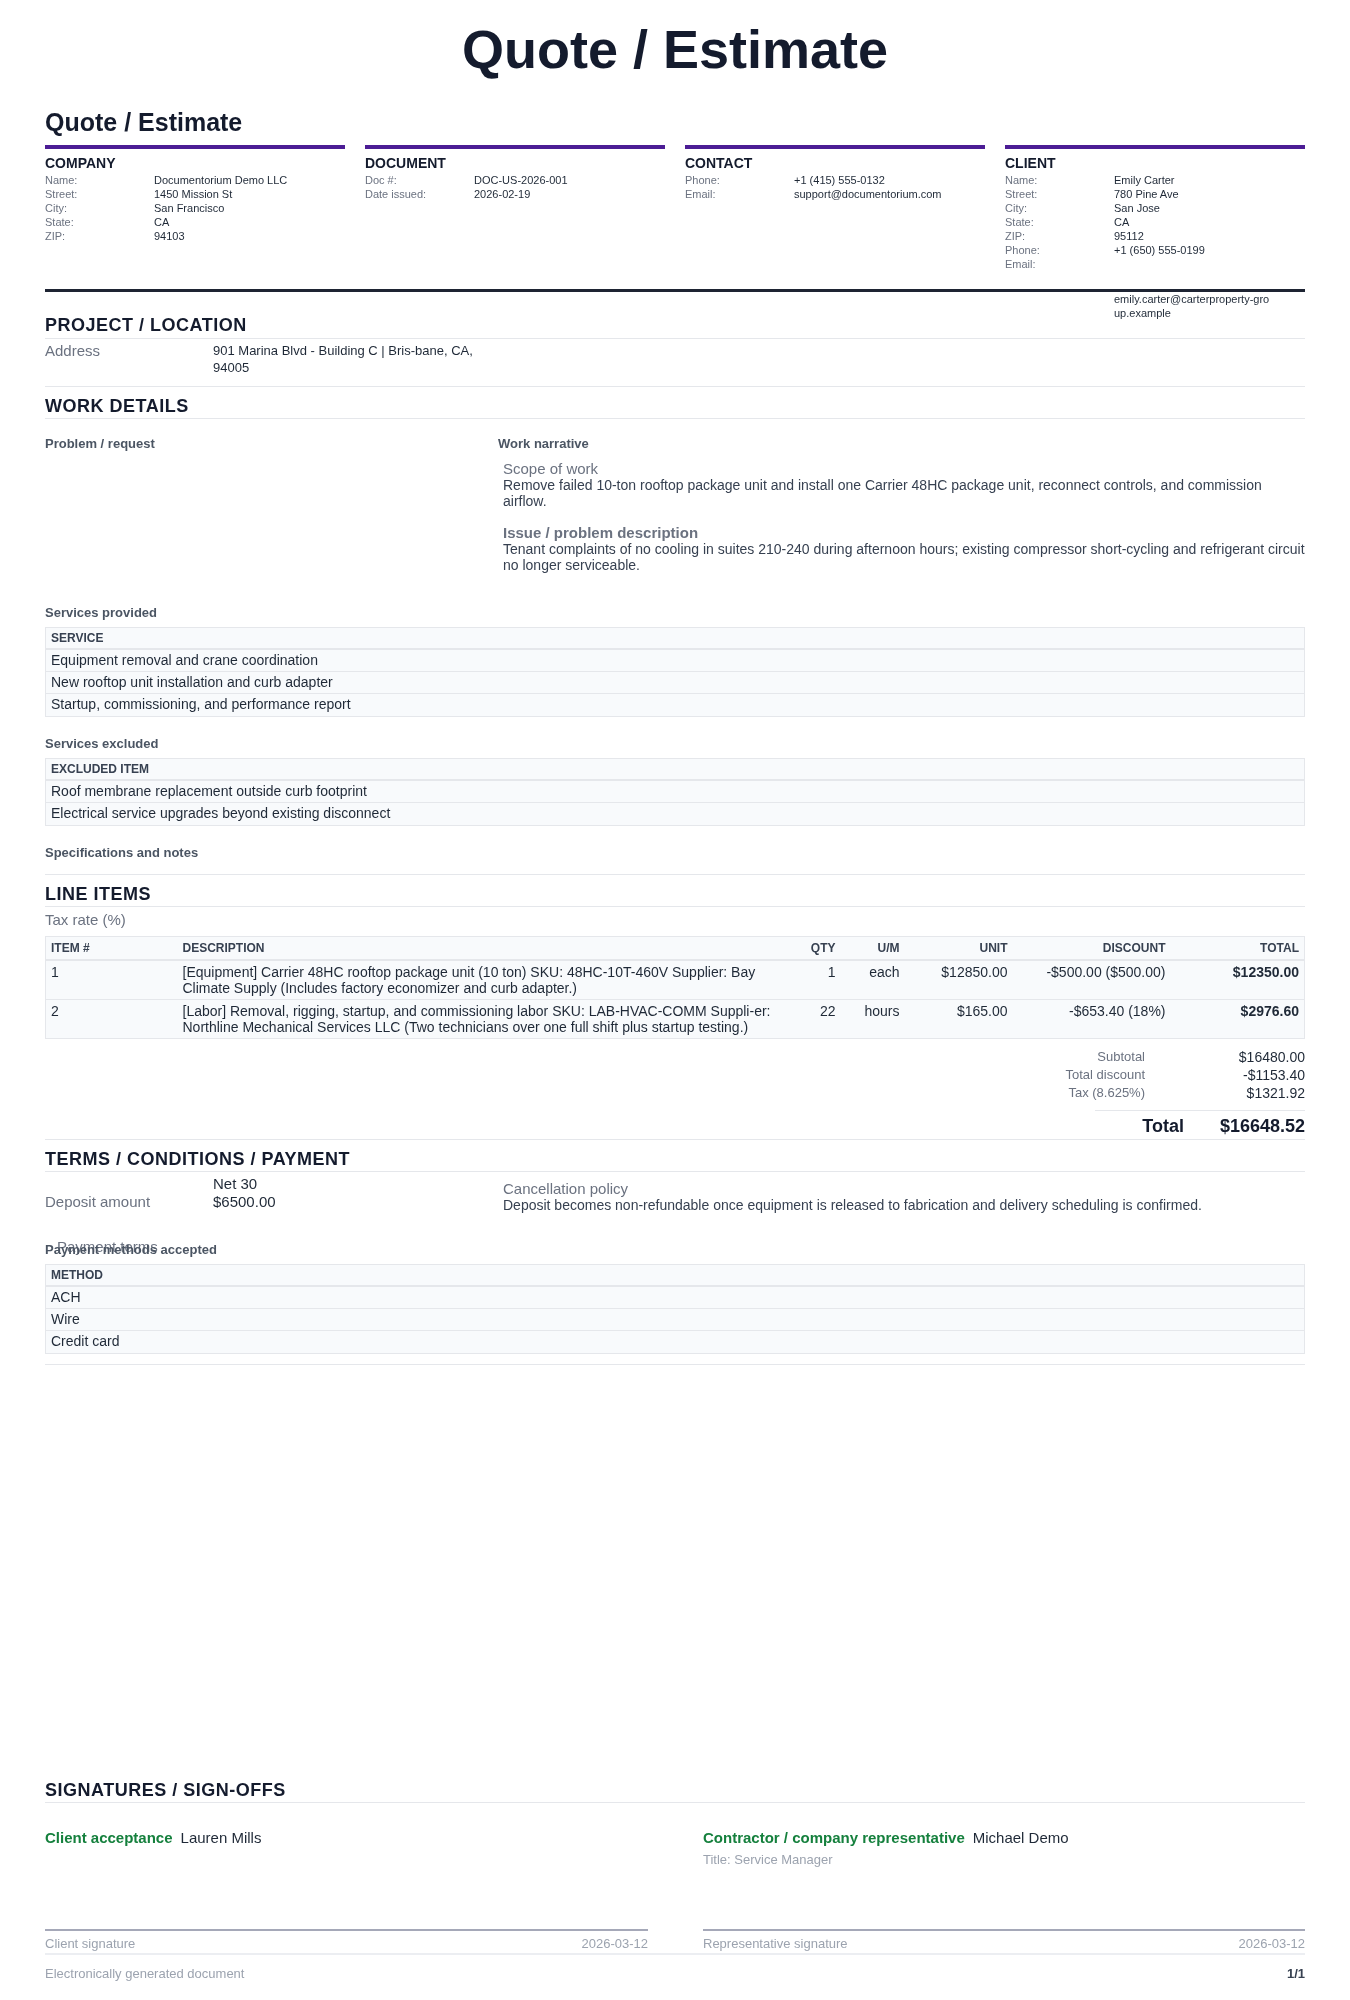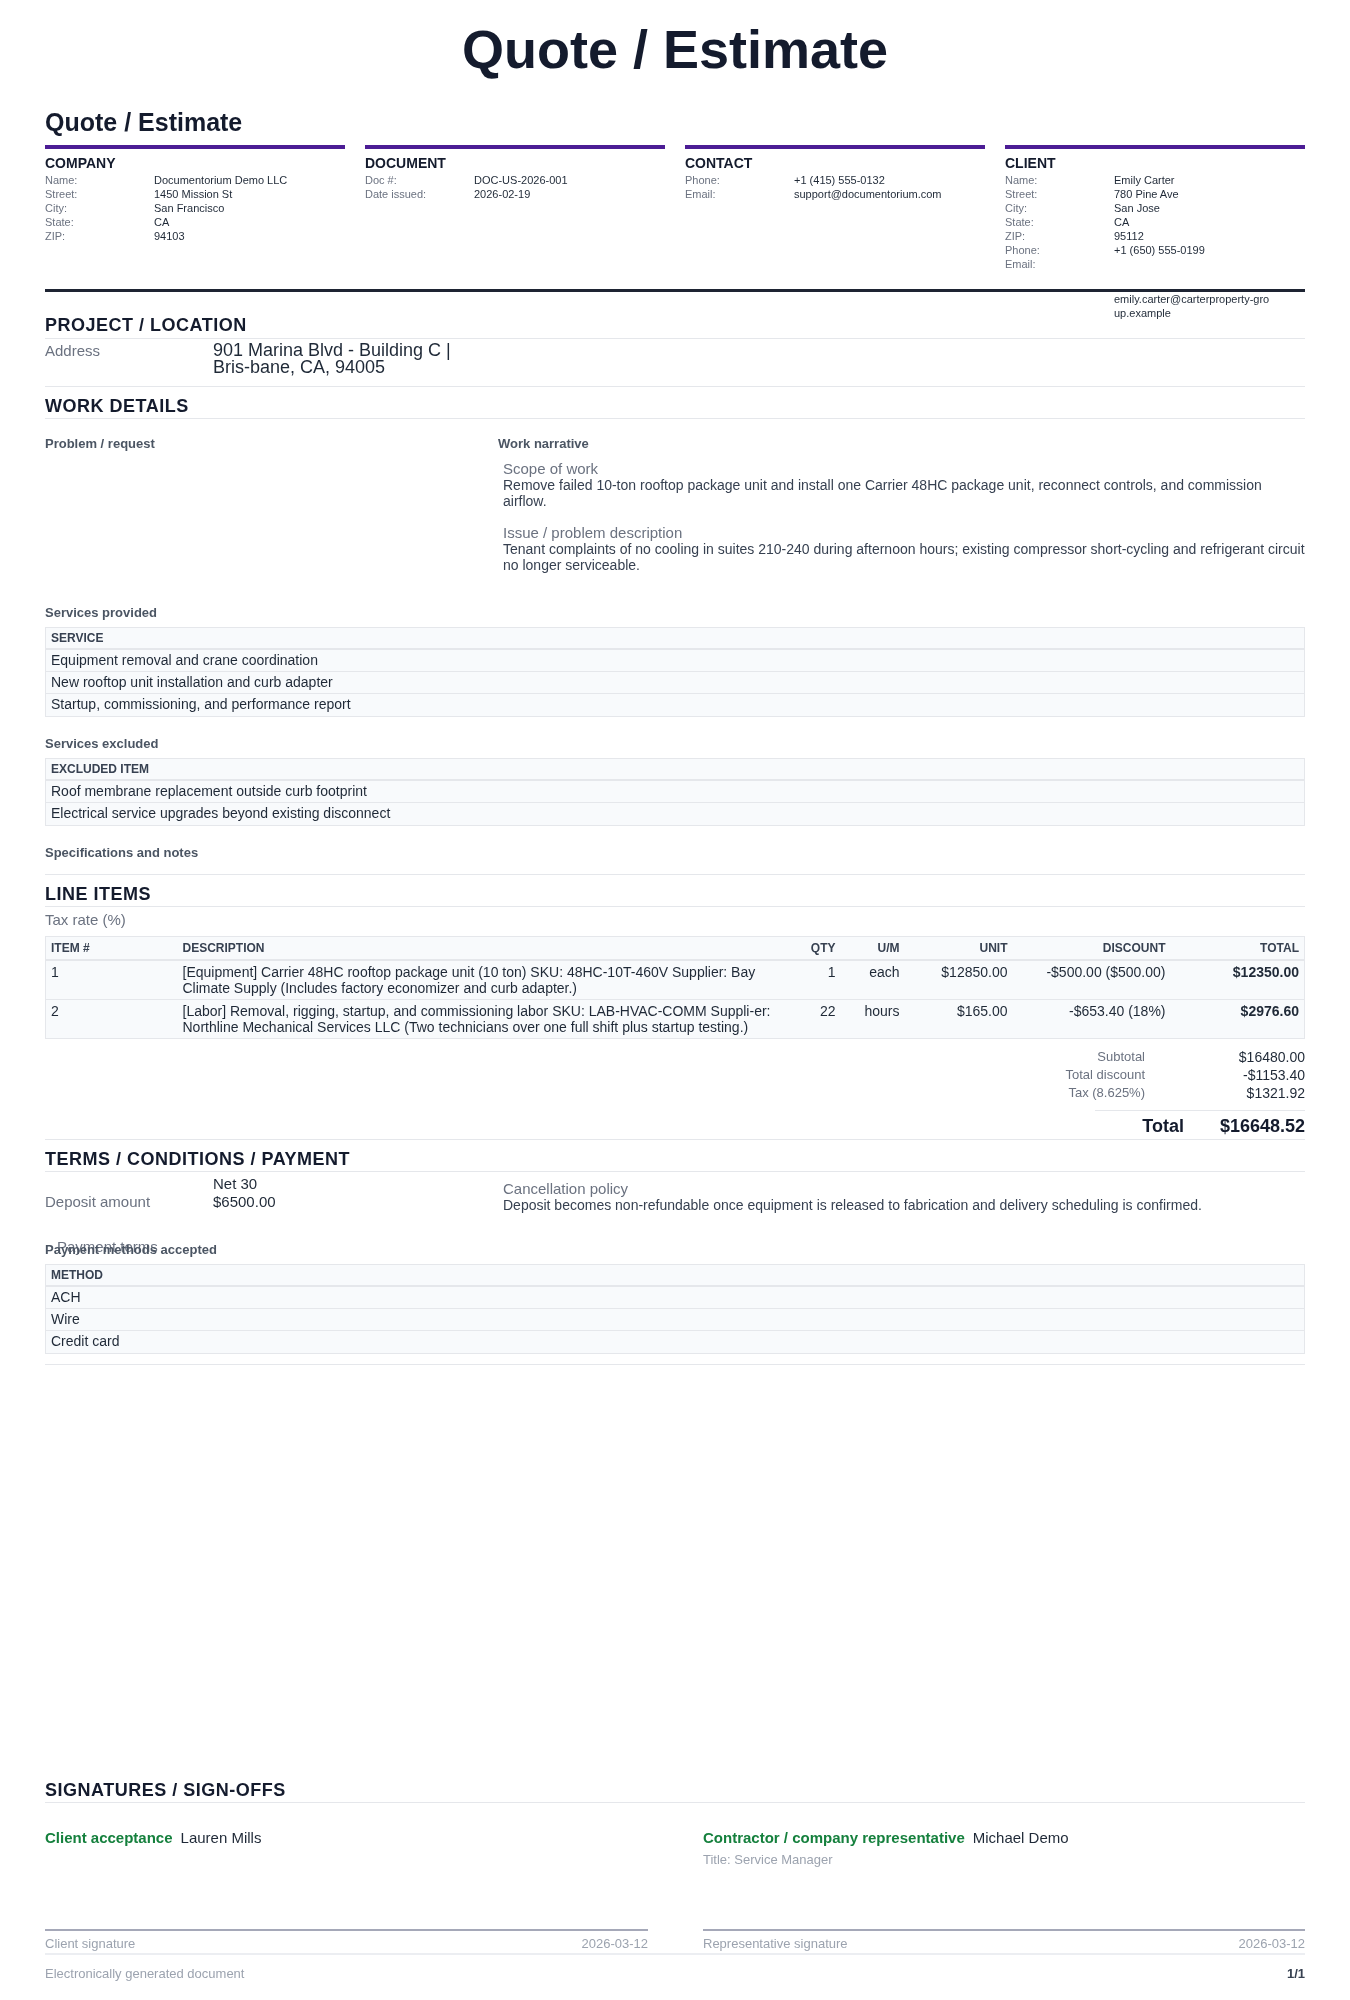--- a/index.html
+++ b/index.html
@@ -134,31 +134,31 @@
           <span class="k">Email:</span>
           <span class="v" style="width:160px;word-break:break-all;margin-top:35px;">emily.carter@carterproperty-group.example</span>
         </div>
     </div>
   </div>
   <div class="thick-rule"></div>
 
   <div class="section-title" style="top:315px;">PROJECT / LOCATION</div>
   <div class="hr" style="top:338px;"></div>
   <div style="position:absolute;left:0;top:342px;font-size:15px;width:168px;" class="label-gray">Address</div>
-  <div style="position:absolute;left:168px;top:342px;font-size:18px;width:260px;line-height:17px;color:#1f2937;">901 Marina Blvd - Building C | Bris-bane, CA, 94005</div>
+  <div style="position:absolute;left:168px;top:342px;font-size:13px;width:260px;line-height:17px;color:#1f2937;">901 Marina Blvd - Building C | Bris-bane, CA, 94005</div>
   <div class="hr" style="top:386px;"></div>
 
   <div class="section-title" style="top:396px;">WORK DETAILS</div>
   <div class="hr" style="top:418px;"></div>
   <div class="subhead" style="left:0;top:436px;">Problem / request</div>
   <div class="subhead" style="left:453px;top:436px;">Work narrative</div>
   <div style="position:absolute;left:458px;top:460px;width:802px;">
     <div class="label-gray" style="font-size:15px;">Scope of work</div>
     <div style="font-size:14px;line-height:16px;color:#374151;">Remove failed 10-ton rooftop package unit and install one Carrier 48HC package unit, reconnect controls, and commission airflow.</div>
-    <div class="label-gray" style="font-size:15px;margin-top:15px;">Issue / problem description</div>
+    <div class="label-gray" style="font-size:15px;margin-top:15px;font-weight:bold;">Issue / problem description</div>
     <div style="font-size:14px;line-height:16px;color:#374151;">Tenant complaints of no cooling in suites 210-240 during afternoon hours; existing compressor short-cycling and refrigerant circuit no longer serviceable.</div>
   </div>
 
   <div class="subhead" style="left:0;top:605px;">Services provided</div>
   <div class="simple-table" style="top:627px;">
     <div class="th">SERVICE</div>
     <div class="td">Equipment removal and crane coordination</div>
     <div class="td">New rooftop unit installation and curb adapter</div>
     <div class="td">Startup, commissioning, and performance report</div>
   </div>

